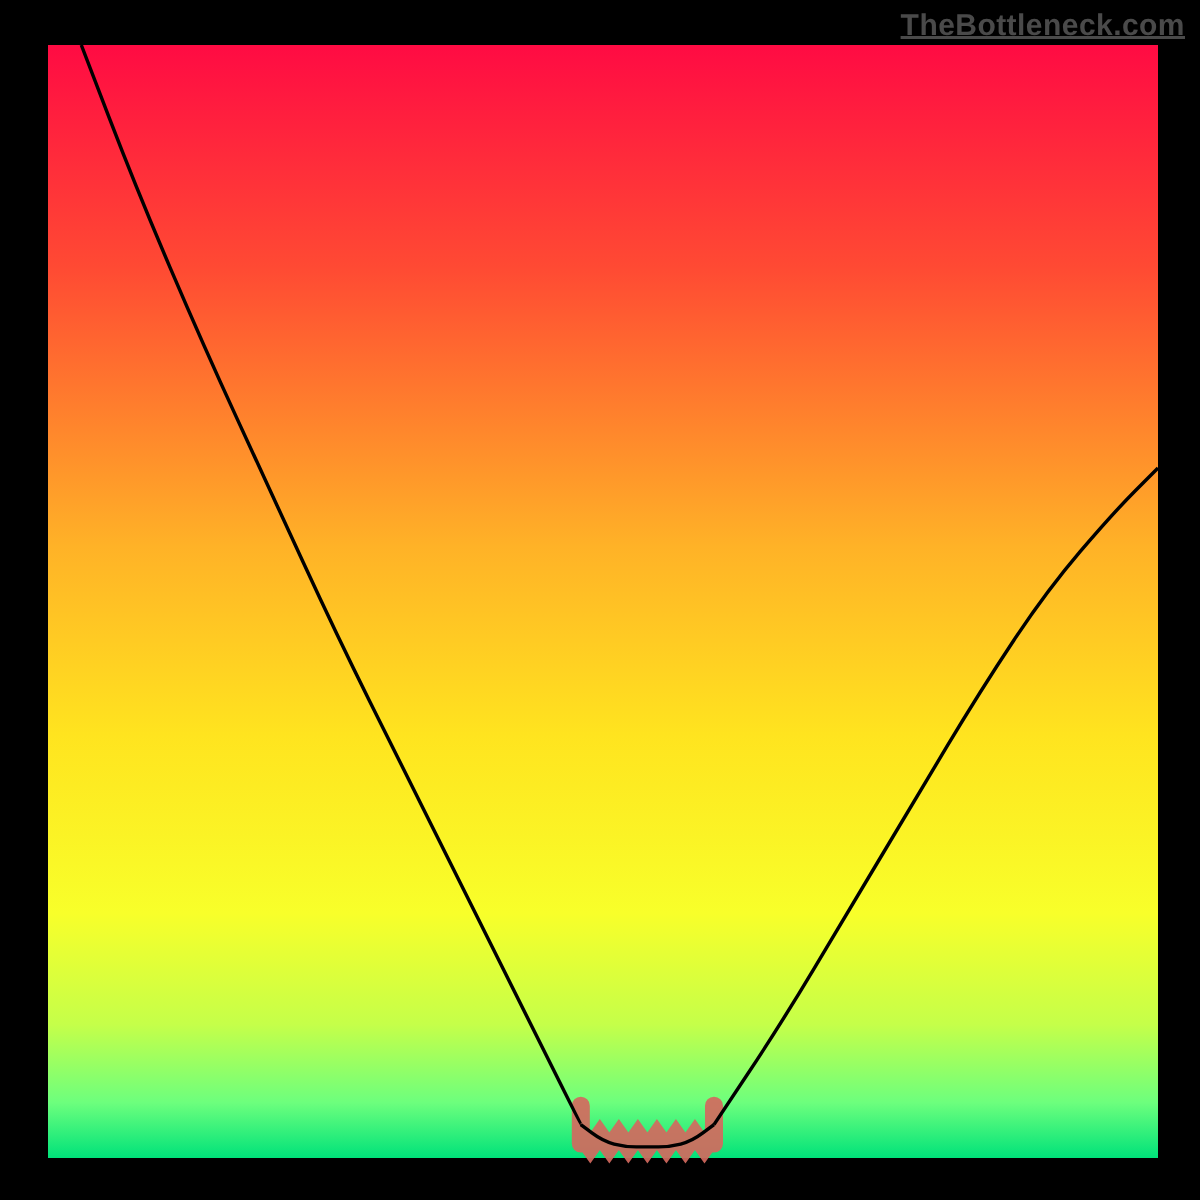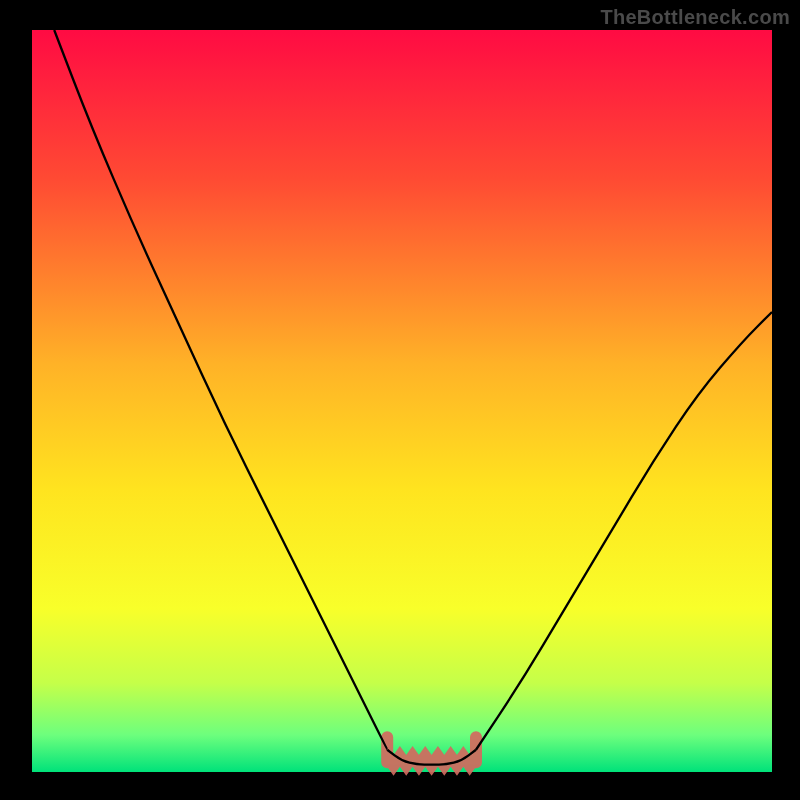--- a/index.html
+++ b/index.html
@@ -20,20 +20,21 @@
   .watermark {
     position: absolute;
     top: 6px;
     right: 10px;
     font-size: 20px;
     font-weight: 600;
     color: #4a4a4a;
     letter-spacing: 0.3px;
     z-index: 30;
     user-select: none;
+    text-decoration: underline;
   }
   svg {
     position: absolute;
     top: 0;
     left: 0;
   }
 </style>
 </head>
 <body>
 

